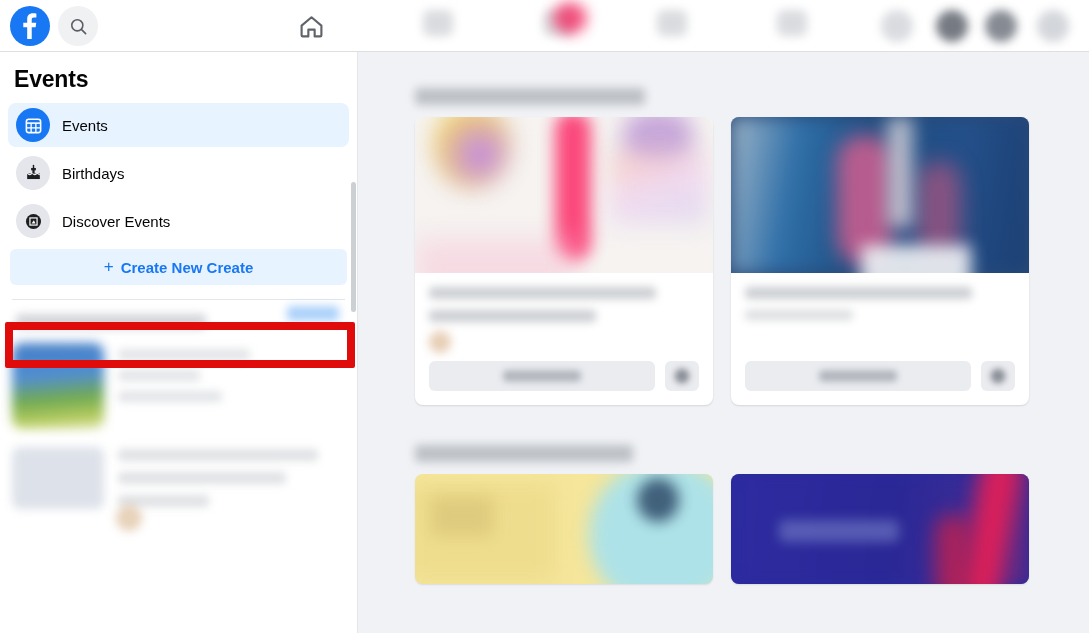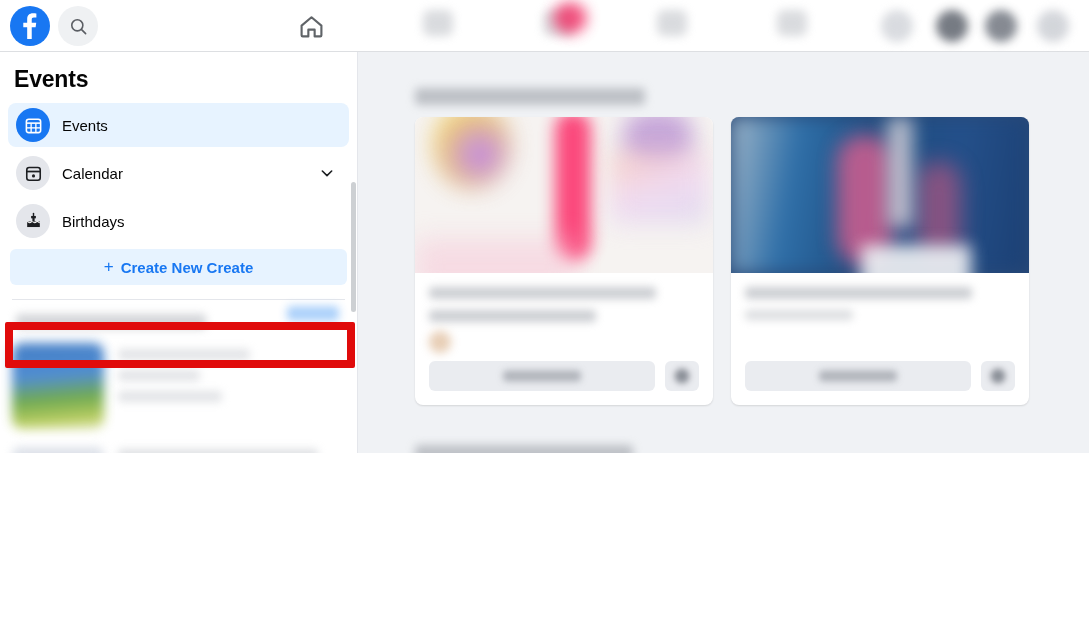--- a/index.html
+++ b/index.html
@@ -10,21 +10,21 @@
     height: 633px;
     overflow: hidden;
     background: #ffffff;
     font-family: "Liberation Sans", sans-serif;
     -webkit-font-smoothing: antialiased;
   }
 
   #app {
     position: relative;
     width: 1089px;
-    height: 453px;
+    height: 633px;
     background: #f0f2f5;
     overflow: hidden;
     text-decoration: underline;
   }
 
   
   .topbar {
     position: absolute;
     top: 0; left: 0;
     width: 1089px;
@@ -604,49 +604,44 @@
             <rect x="3" y="4" width="18" height="17" rx="3" fill="none" stroke="#ffffff" stroke-width="2"></rect>
             <line x1="3" y1="9" x2="21" y2="9" stroke="#ffffff" stroke-width="2"></line>
             <line x1="9" y1="9" x2="9" y2="21" stroke="#ffffff" stroke-width="1.7"></line>
             <line x1="15" y1="9" x2="15" y2="21" stroke="#ffffff" stroke-width="1.7"></line>
             <line x1="3" y1="15" x2="21" y2="15" stroke="#ffffff" stroke-width="1.7"></line>
           </svg>
         </span>
         <span class="nav-label">Events</span>
       </div>
 
-      <div class="nav-item">
-        <span class="nav-icon">
-          <svg width="19" height="19" viewBox="0 0 24 24" aria-hidden="true">
-            <rect x="3.5" y="4.5" width="17" height="16" rx="3" fill="none" stroke="#1c1e21" stroke-width="2"></rect>
-            <line x1="3.5" y1="9.5" x2="20.5" y2="9.5" stroke="#1c1e21" stroke-width="2.2"></line>
-            <circle cx="12" cy="15" r="2" fill="#1c1e21"></circle>
-          </svg>
-        </span>
-        <span class="nav-label">Calendar</span>
-        <span class="nav-chev">
-          <svg width="16" height="16" viewBox="0 0 24 24" aria-hidden="true">
-            <path d="M5 9l7 7 7-7" fill="none" stroke="#1c1e21" stroke-width="2.4" stroke-linecap="round" stroke-linejoin="round"></path>
-          </svg>
-        </span>
-      </div>
 
       <div class="nav-item">
         <span class="nav-icon">
           <svg width="19" height="19" viewBox="0 0 24 24" aria-hidden="true">
             <line x1="12" y1="2" x2="12" y2="5" stroke="#1c1e21" stroke-width="1.8" stroke-linecap="round"></line>
             <rect x="9" y="5" width="6" height="3" fill="#1c1e21"></rect>
             <path d="M4 12h16v7H4z" fill="#1c1e21"></path>
             <path d="M4 12c1.6 0 1.6 1.6 3.2 1.6S8.8 12 10.4 12s1.6 1.6 3.2 1.6S15.2 12 16.8 12s1.6 1.6 3.2 1.6" fill="none" stroke="#ffffff" stroke-width="1.3"></path>
             <rect x="10.6" y="7" width="2.8" height="5" fill="#1c1e21"></rect>
           </svg>
         </span>
         <span class="nav-label">Birthdays</span>
       </div>
 
+      <div class="nav-item">
+        <span class="nav-icon">
+          <svg width="19" height="19" viewBox="0 0 24 24" aria-hidden="true">
+            <circle cx="12" cy="12" r="9.5" fill="#1c1e21"></circle>
+            <rect x="7.5" y="7.5" width="9" height="9" fill="none" stroke="#ffffff" stroke-width="1.5"></rect>
+            <path d="M9.5 14.5l3-4 2 4z" fill="#ffffff"></path>
+          </svg>
+        </span>
+        <span class="nav-label">Discover Events</span>
+      </div>
     </div>
 
     <div class="create-wrap">
       <div class="create-btn">
         <span class="plus">+</span>
         <span class="ctext">Create New Create</span>
       </div>
     </div>
 
     <div class="side-div"></div>

